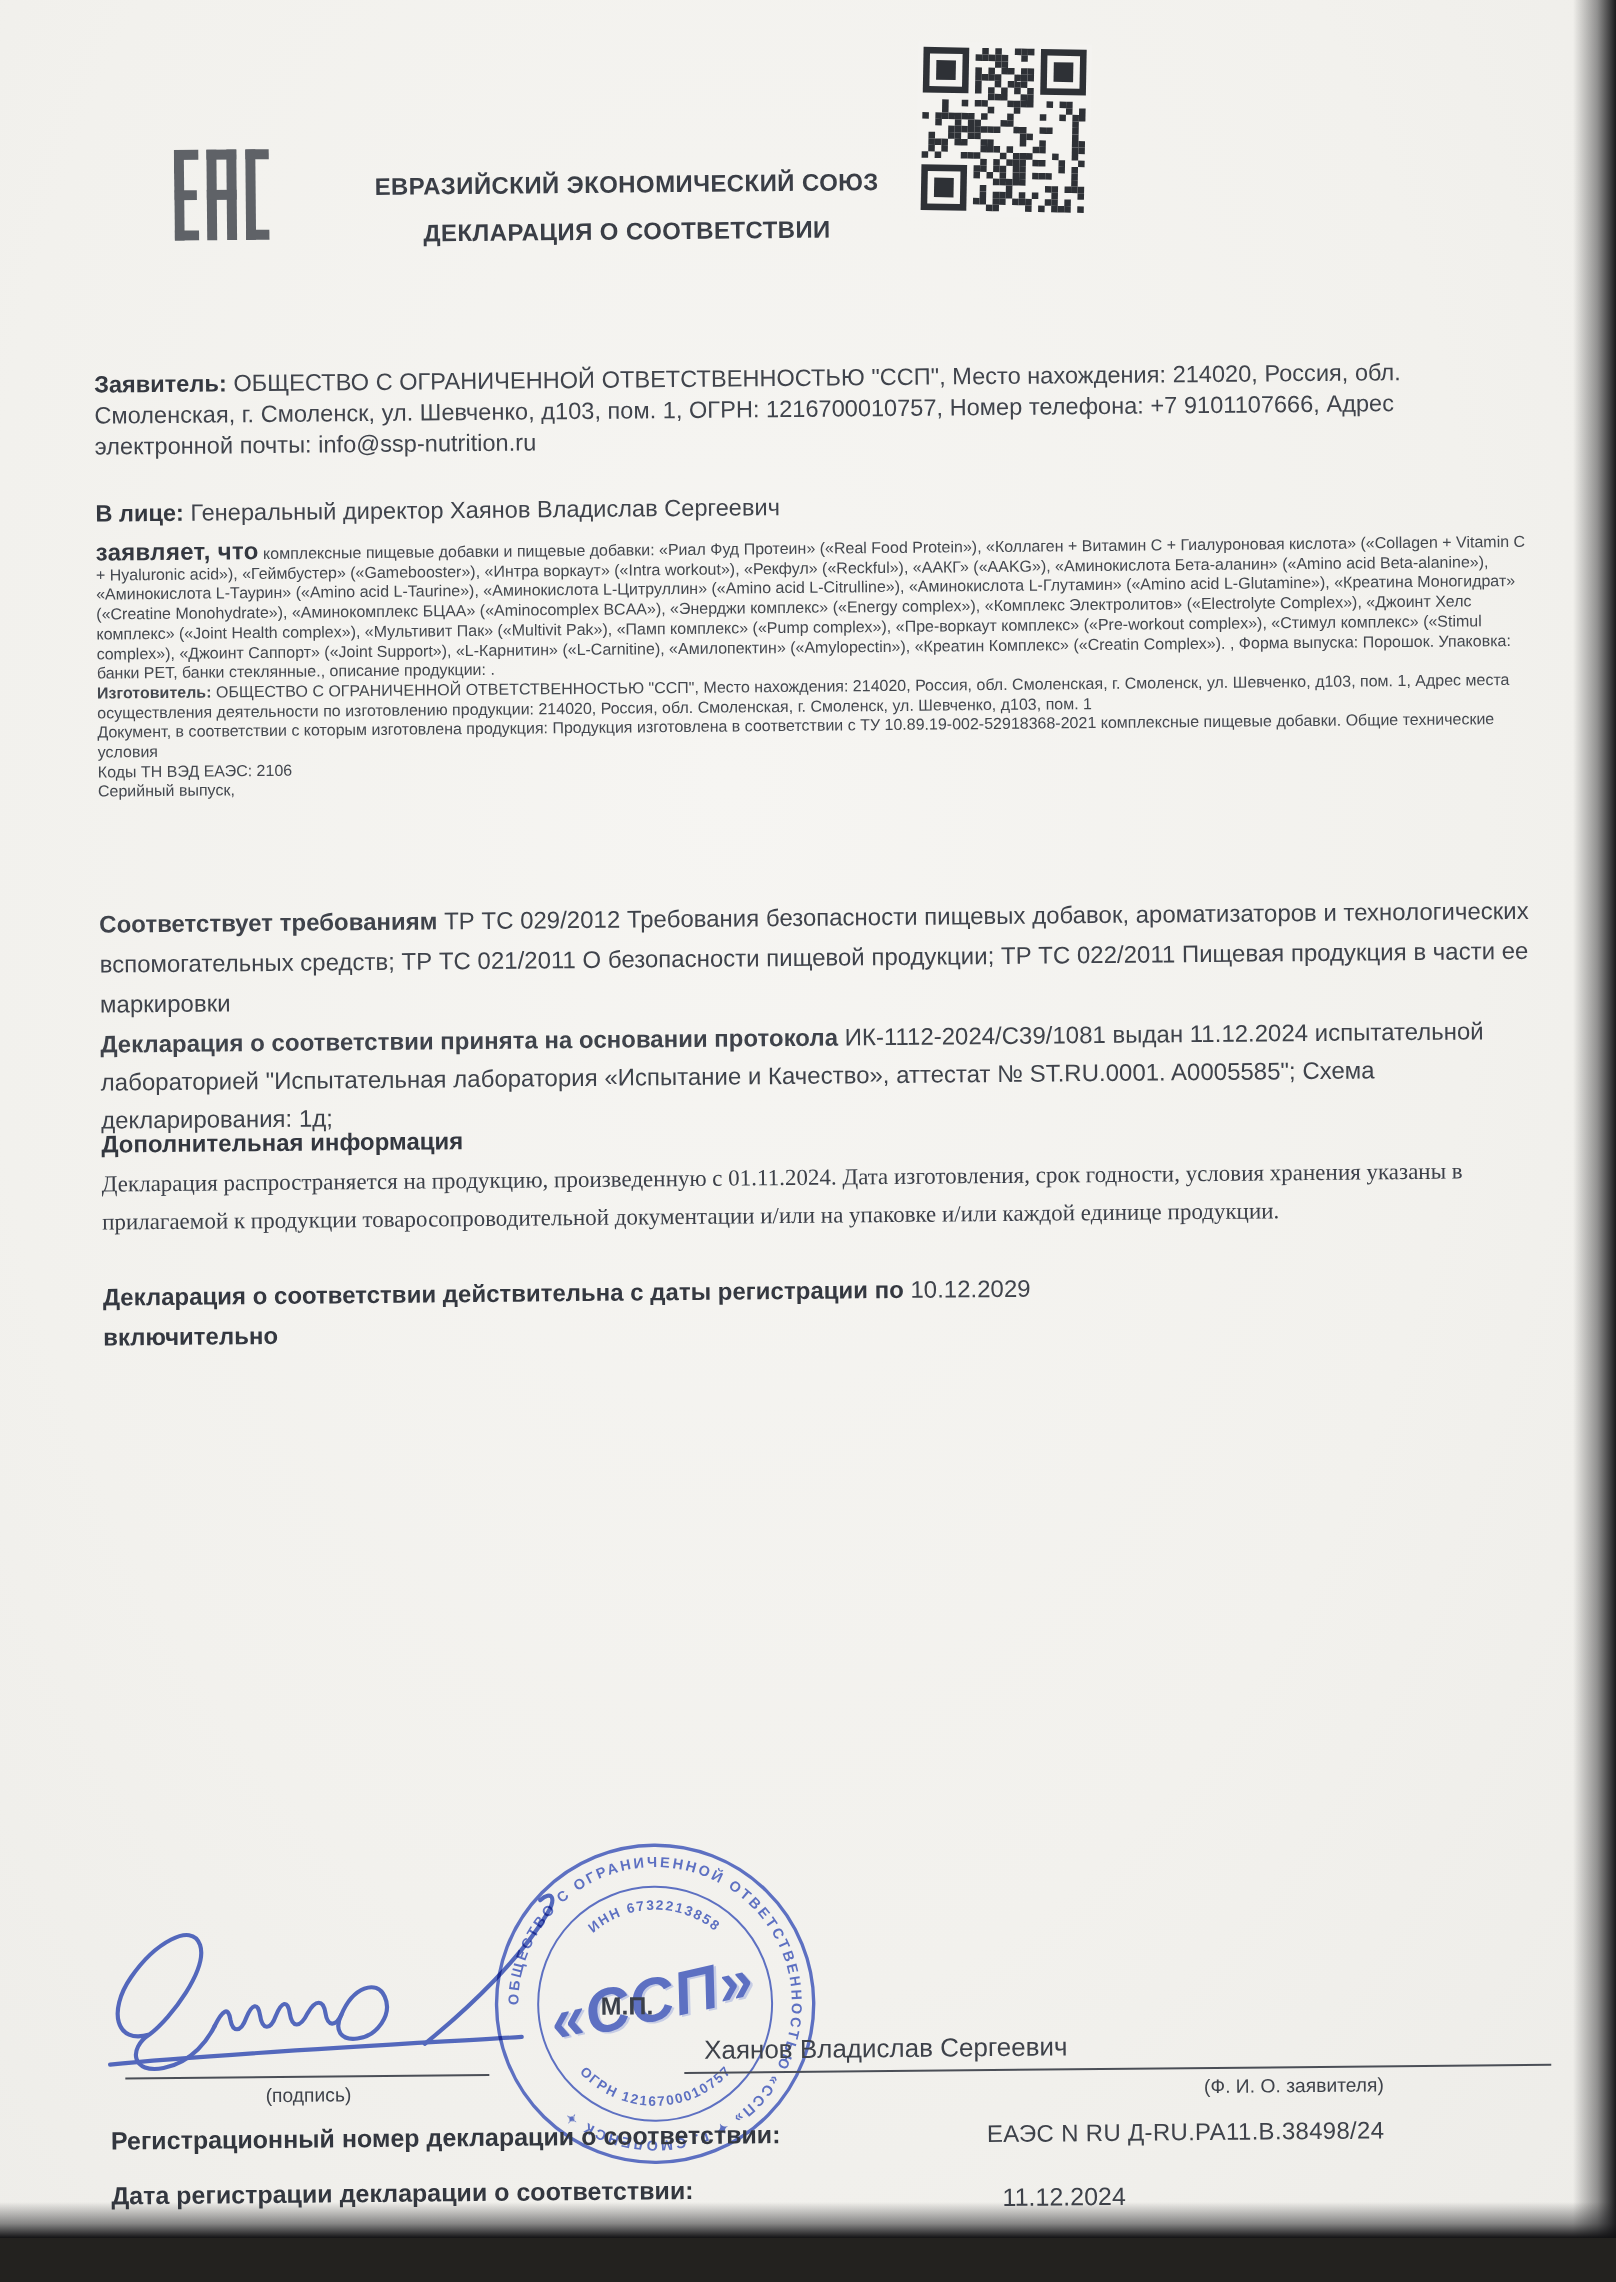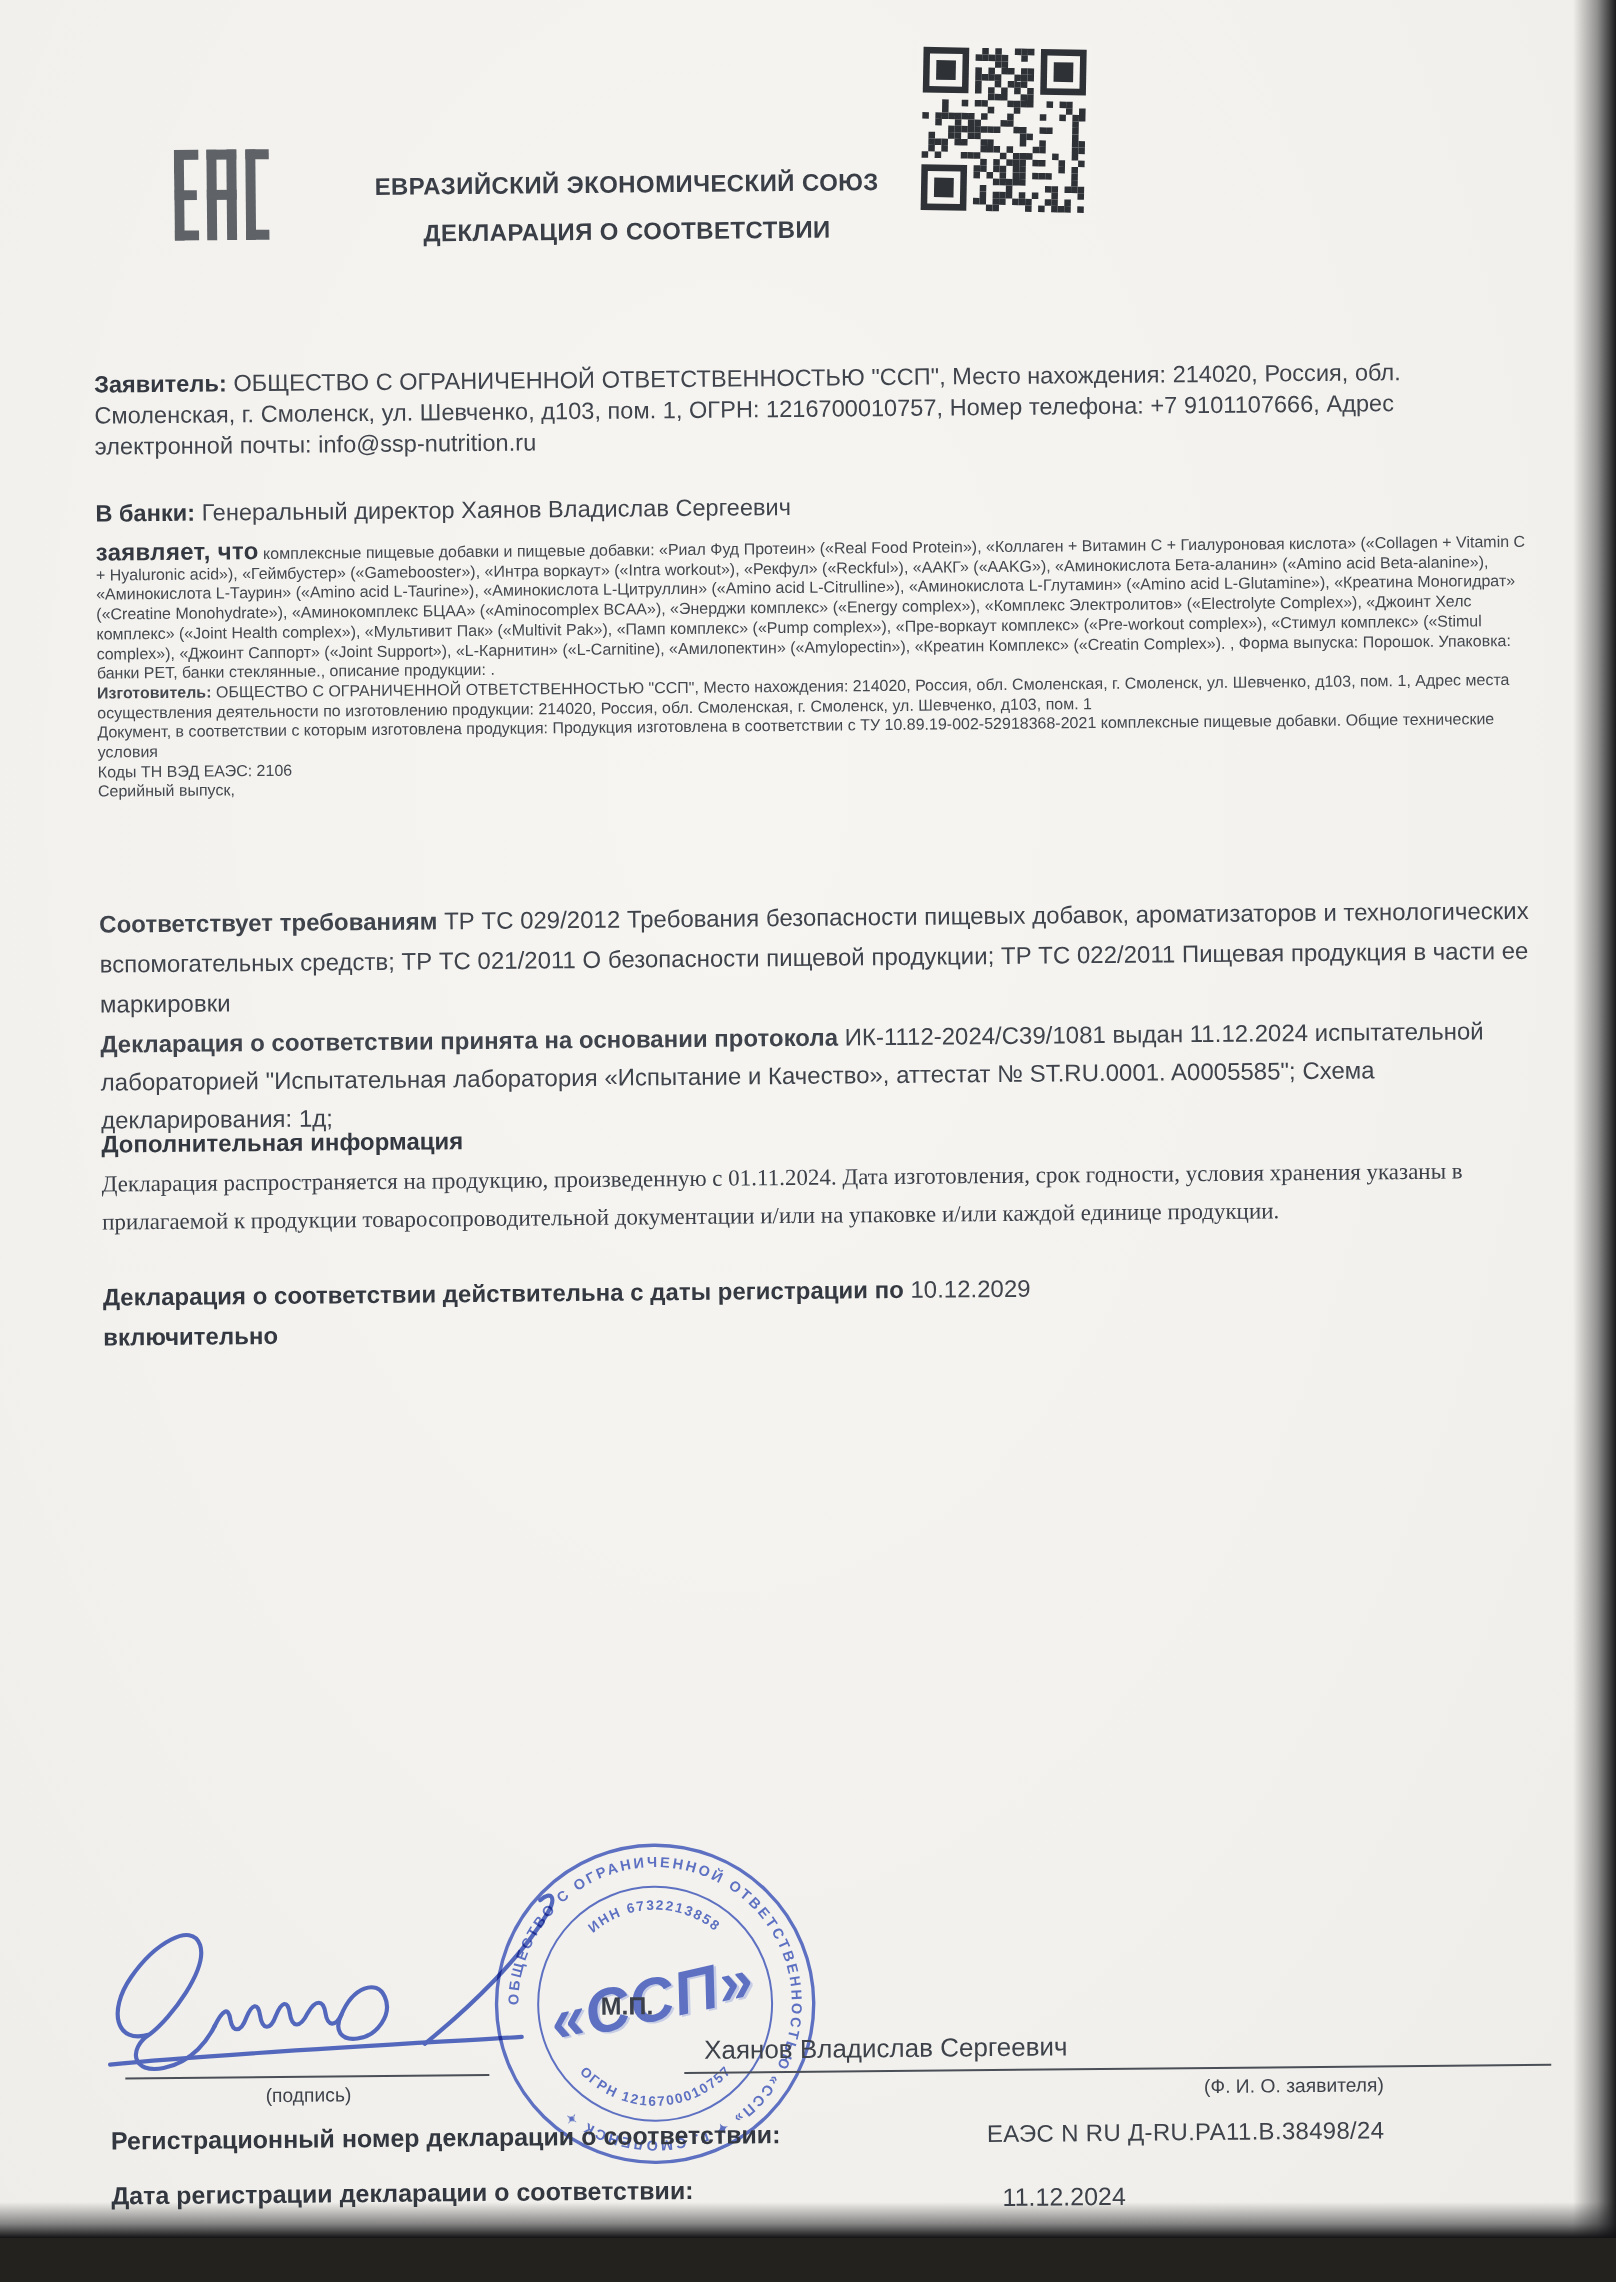--- a/index.html
+++ b/index.html
@@ -288,21 +288,21 @@
     <div class="abs titles">
       <div>ЕВРАЗИЙСКИЙ ЭКОНОМИЧЕСКИЙ СОЮЗ</div>
       <div>ДЕКЛАРАЦИЯ О СООТВЕТСТВИИ</div>
     </div>
 
     <div class="abs para applicant">
       <b>Заявитель:</b>
       <span>ОБЩЕСТВО С ОГРАНИЧЕННОЙ ОТВЕТСТВЕННОСТЬЮ "ССП", Место нахождения: 214020, Россия, обл. Смоленская, г. Смоленск, ул. Шевченко, д103, пом. 1, ОГРН: 1216700010757, Номер телефона: +7 9101107666, Адрес электронной почты: info@ssp-nutrition.ru</span>
     </div>
     <div class="abs para person">
-      <b>В банки:</b>
+      <b>В лице:</b>
       <span>Генеральный директор Хаянов Владислав Сергеевич</span>
     </div>
 
     <div class="abs declares">
       <p>
         <span class="lead">заявляет, что</span>
         <span>комплексные пищевые добавки и пищевые добавки: «Риал Фуд Протеин» («Real Food Protein»), «Коллаген + Витамин С + Гиалуроновая кислота» («Collagen + Vitamin C + Hyaluronic acid»), «Геймбустер» («Gamebooster»), «Интра воркаут» («Intra workout»), «Рекфул» («Reckful»), «ААКГ» («AAKG»), «Аминокислота Бета-аланин» («Amino acid Beta-alanine»), «Аминокислота L-Таурин» («Amino acid L-Taurine»), «Аминокислота L-Цитруллин» («Amino acid L-Citrulline»), «Аминокислота L-Глутамин» («Amino acid L-Glutamine»), «Креатина Моногидрат» («Creatine Monohydrate»), «Аминокомплекс БЦАА» («Aminocomplex BCAA»), «Энерджи комплекс» («Energy complex»), «Комплекс Электролитов» («Electrolyte Complex»), «Джоинт Хелс комплекс» («Joint Health complex»), «Мультивит Пак» («Multivit Pak»), «Памп комплекс» («Pump complex»), «Пре-воркаут комплекс» («Pre-workout complex»), «Стимул комплекс» («Stimul complex»), «Джоинт Саппорт» («Joint Support»), «L-Карнитин» («L-Carnitine), «Амилопектин» («Amylopectin»), «Креатин Комплекс» («Creatin Complex»). , Форма выпуска: Порошок. Упаковка: банки PET, банки стеклянные., описание продукции: .</span>
       </p>
       <p>
         <b>Изготовитель:</b>

